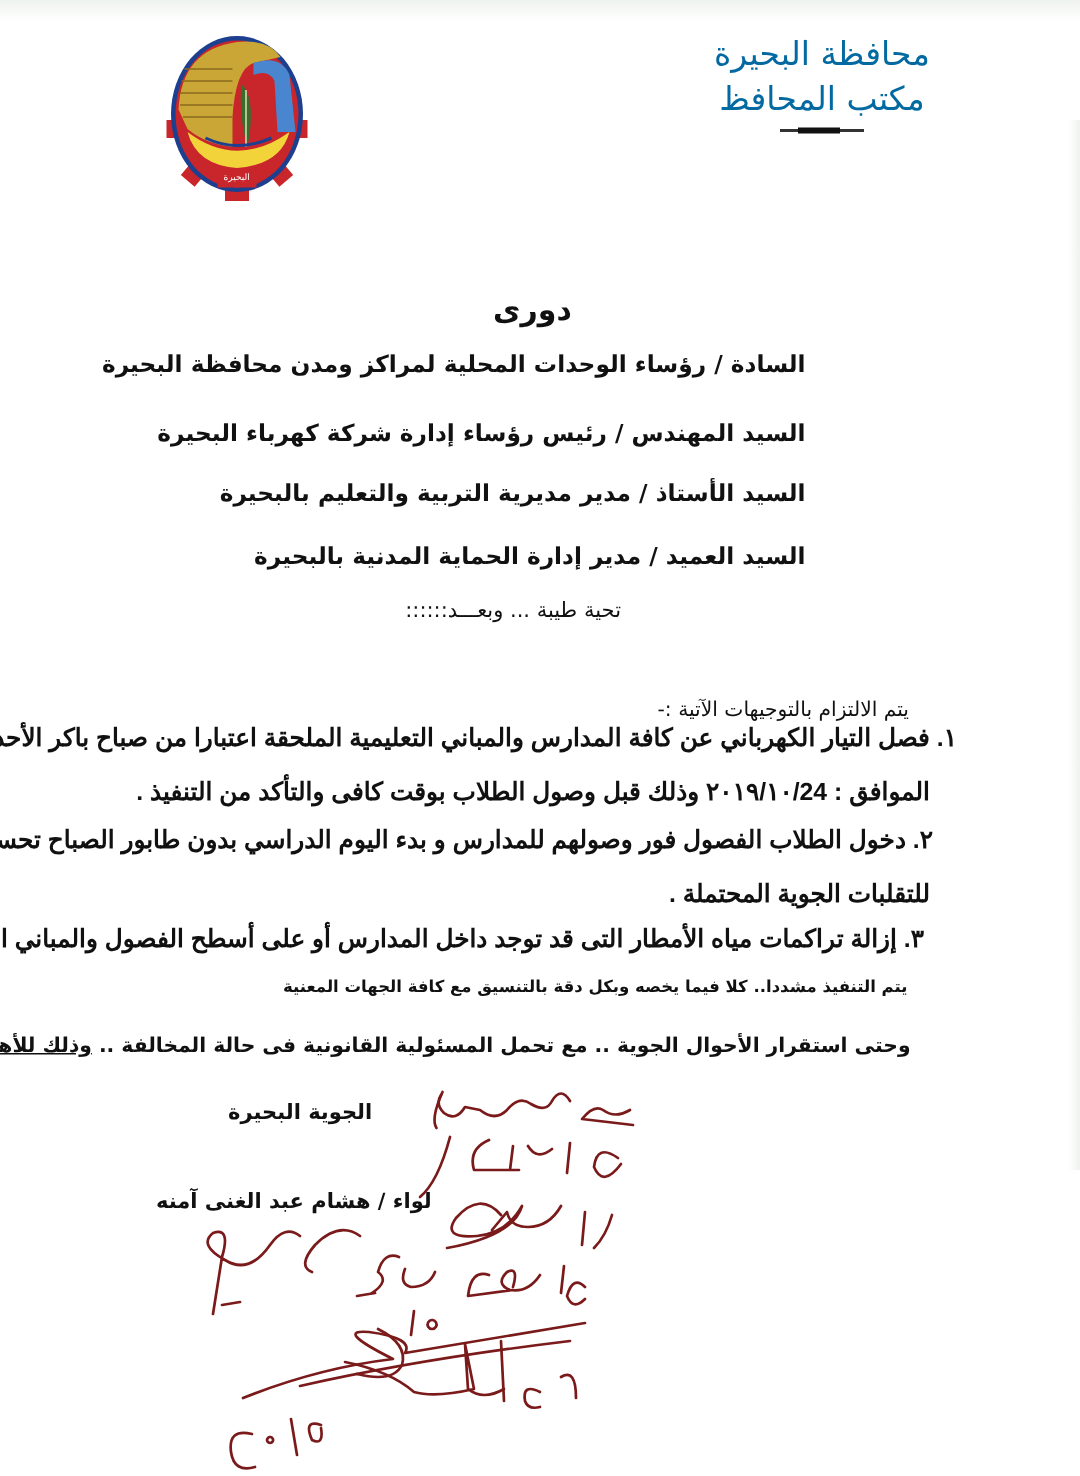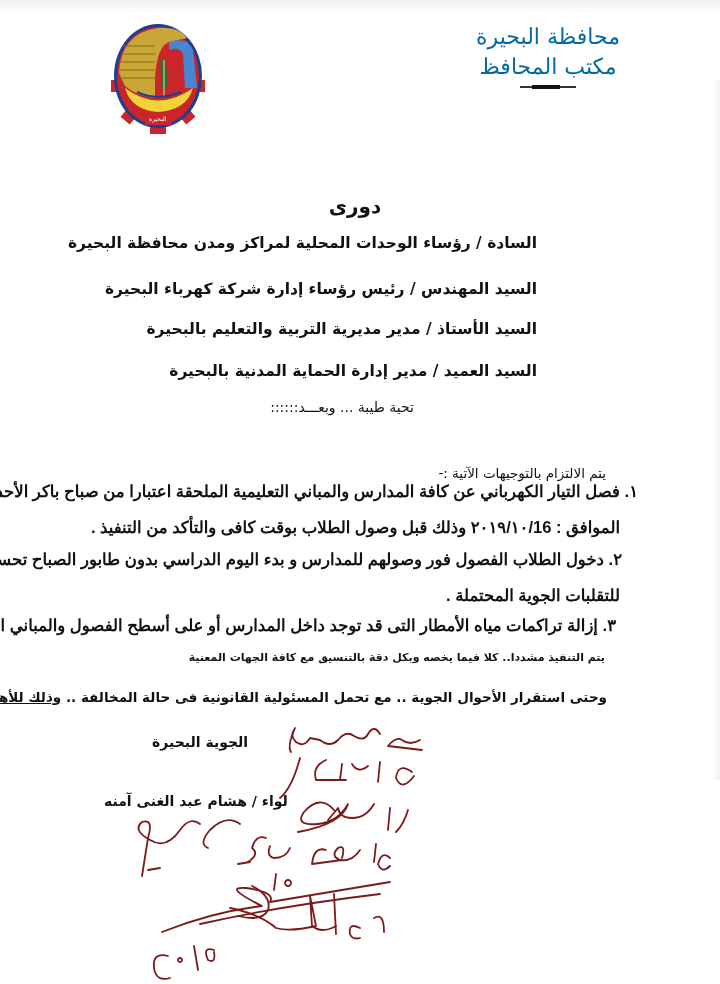--- a/index.html
+++ b/index.html
@@ -93,21 +93,21 @@
 <div class="addr a1">السادة / رؤساء الوحدات المحلية لمراكز ومدن محافظة البحيرة</div>
 <div class="addr a2">السيد المهندس / رئيس رؤساء إدارة شركة كهرباء البحيرة</div>
 <div class="addr a3">السيد الأستاذ / مدير مديرية التربية والتعليم بالبحيرة</div>
 <div class="addr a4">السيد العميد / مدير إدارة الحماية المدنية بالبحيرة</div>
 
 <div class="greet">تحية طيبة ... وبعـــد::::::</div>
 
 <div class="intro">يتم الالتزام بالتوجيهات الآتية :-</div>
 
 <div class="item i1a">١. فصل التيار الكهرباني عن كافة المدارس والمباني التعليمية الملحقة اعتبارا من صباح باكر الأحد</div>
-<div class="item i1b">الموافق : ٢٠١٩/١٠/16 وذلك قبل وصول الطلاب بوقت كافى والتأكد من التنفيذ .</div>
+<div class="item i1b">الموافق : ٢٠١٩/١٠/24 وذلك قبل وصول الطلاب بوقت كافى والتأكد من التنفيذ .</div>
 <div class="item i2a">٢. دخول الطلاب  الفصول فور وصولهم للمدارس و بدء اليوم الدراسي  بدون طابور الصباح تحسبا</div>
 <div class="item i2b">للتقلبات الجوية المحتملة .</div>
 <div class="item i3a">٣. إزالة تراكمات مياه الأمطار التى قد توجد داخل المدارس أو على أسطح الفصول والمباني الملحقة</div>
 <div class="item i3b">يتم التنفيذ مشددا.. كلا فيما يخصه وبكل دقة بالتنسيق مع كافة الجهات المعنية</div>
 <div class="item i3c">
   <span>وحتى استقرار الأحوال الجوية .. مع تحمل المسئولية القانونية فى حالة المخالفة .. </span><span class="ul">وذلك للأهمية القصوى</span>
 </div>
 
 <div class="sig-title">الجوية البحيرة</div>
 <div class="sig-name">لواء / هشام عبد الغنى آمنه</div>

